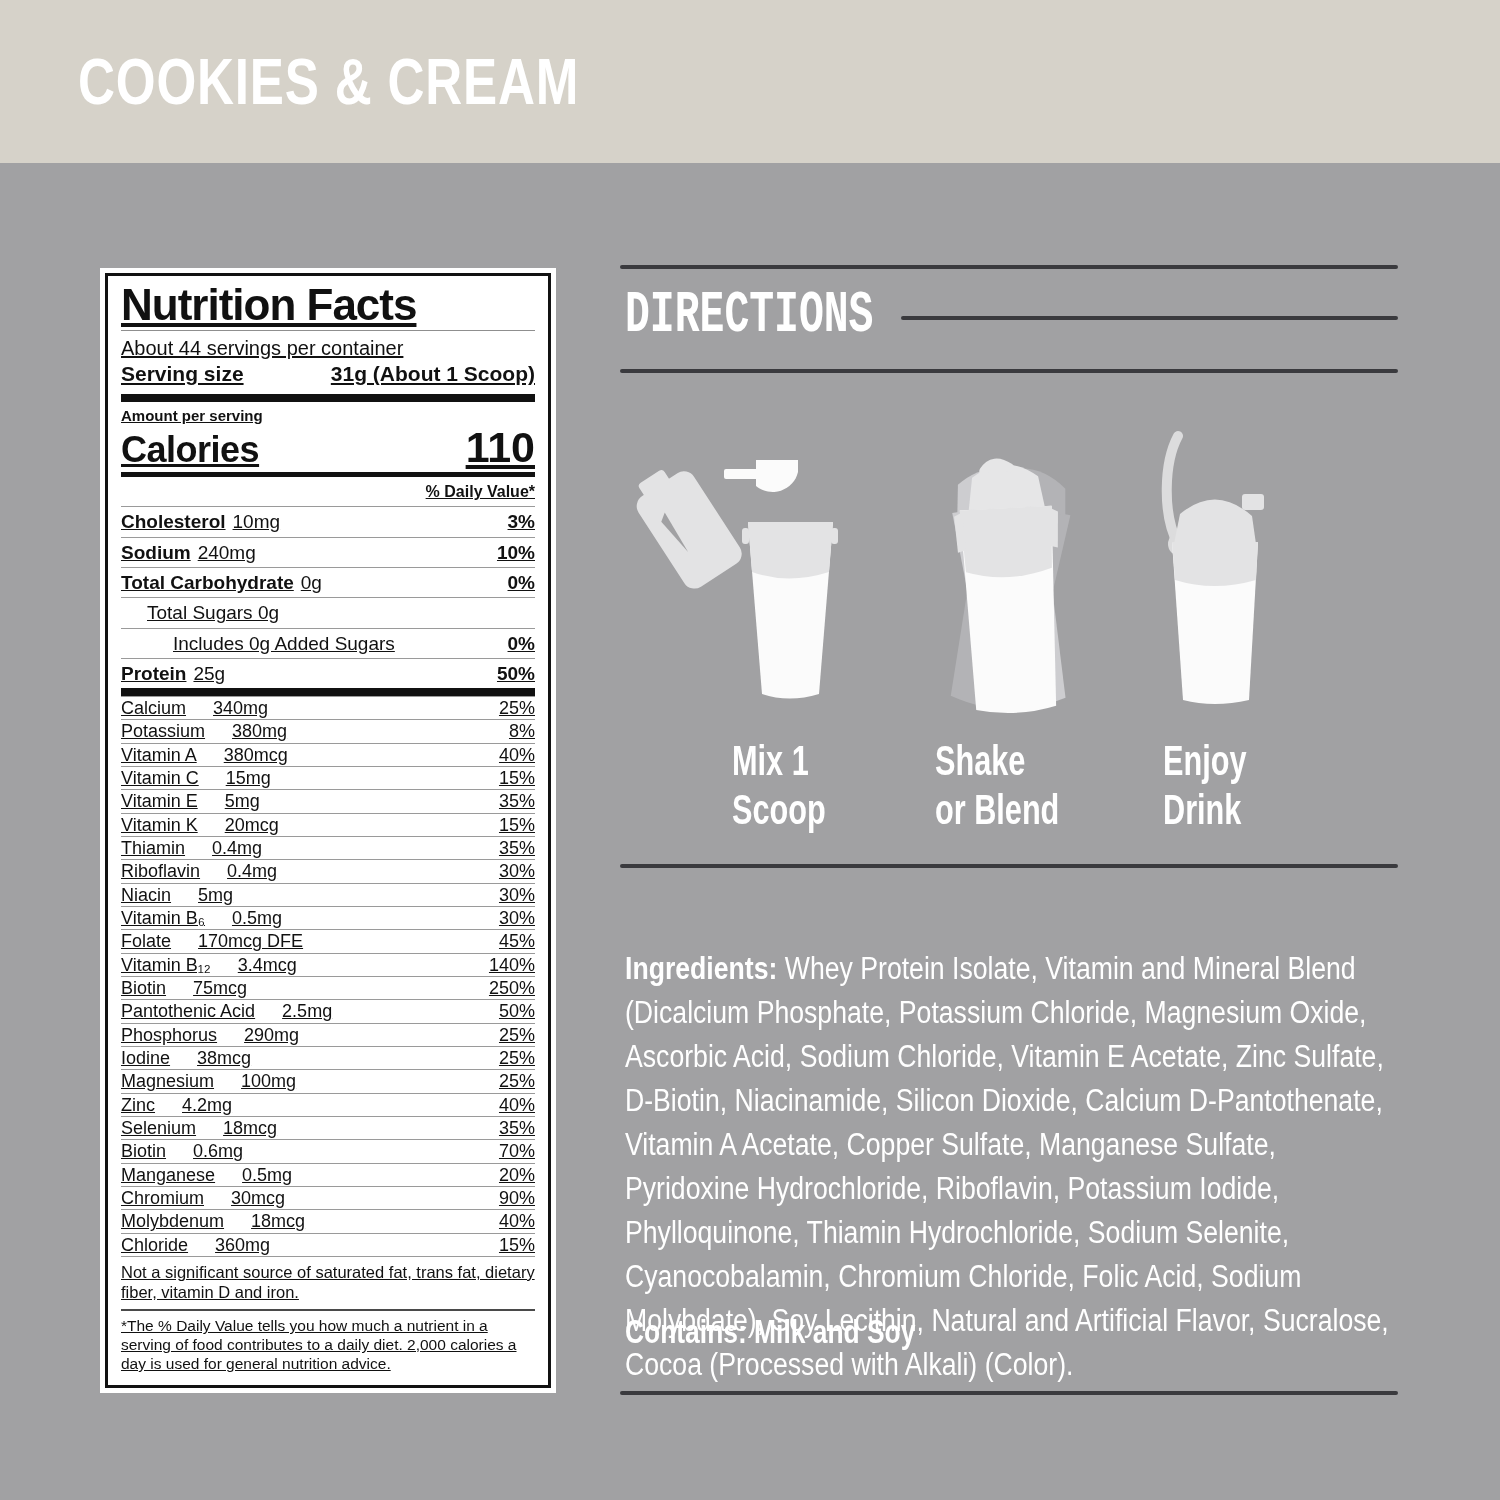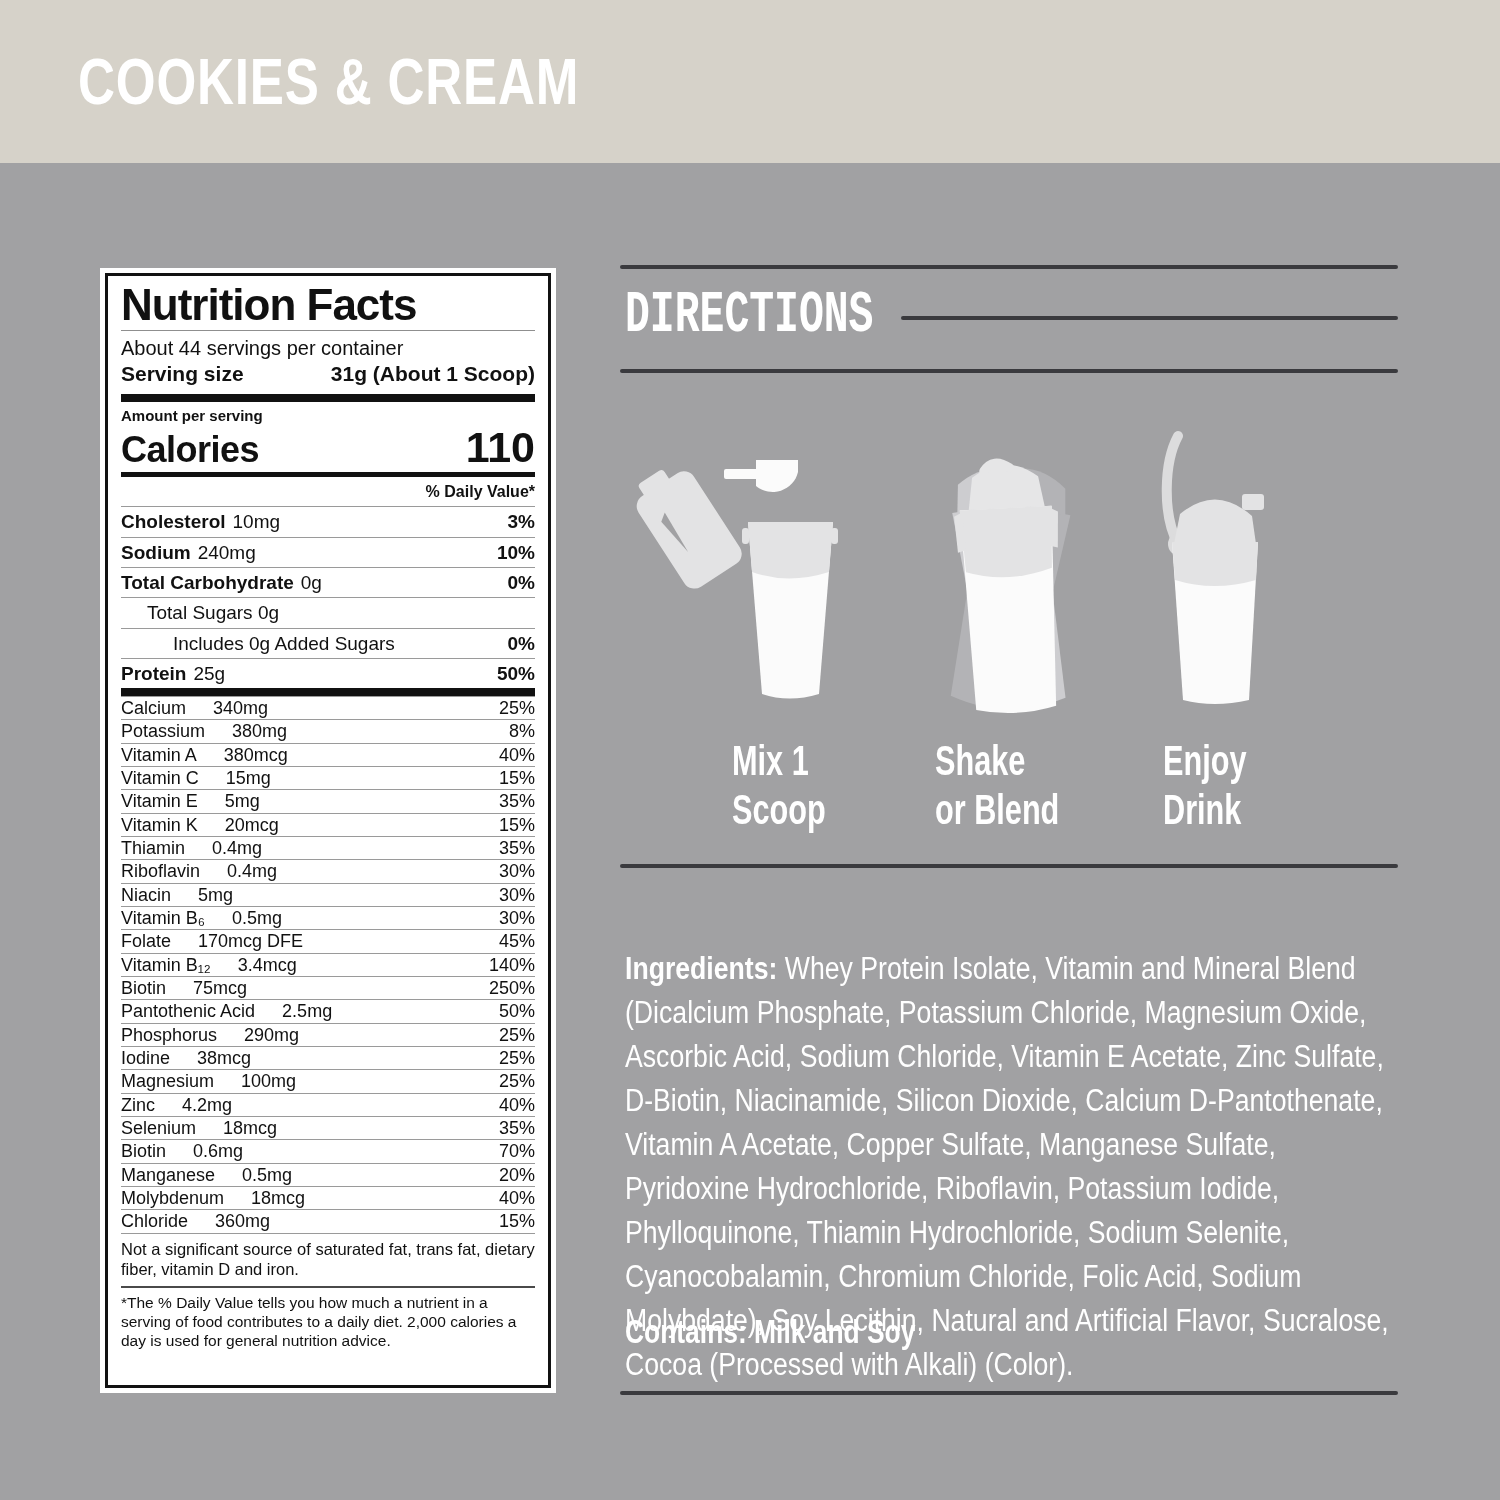--- a/index.html
+++ b/index.html
@@ -10,21 +10,21 @@
   }
   
   .band{position:absolute;left:0;top:0;width:1500px;height:163px;background:#d6d2c9;}
   .flavor{
     position:absolute;left:78px;top:50px;
     font-size:64px;font-weight:bold;color:#ffffff;line-height:1;
     letter-spacing:1px;transform:scaleX(0.80);transform-origin:left top;white-space:nowrap;
   }
   
   .nfp{position:absolute;left:100px;top:268px;width:456px;height:1125px;background:#ffffff;padding:5px;box-sizing:border-box;}
-  .nfp-inner{border:3px solid #111;height:100%;box-sizing:border-box;padding:7px 13px 8px;color:#111;display:flex;flex-direction:column;}
+  .nfp-inner{border:3px solid #111;height:100%;box-sizing:border-box;padding:7px 13px 8px;color:#111;display:flex;flex-direction:column;text-decoration:underline;}
   .nf-title{font-size:44px;font-weight:bold;letter-spacing:-1px;line-height:1.0;padding-bottom:3px;border-bottom:1px solid #8f8f8f;white-space:nowrap;}
   .nf-servings{font-size:20px;padding-top:6px;line-height:1.15;}
   .nf-ssrow{display:flex;justify-content:space-between;font-weight:bold;font-size:21px;padding:2px 0 8px;line-height:1.15;}
   .bar8{height:8px;background:#111;flex:none;}
   .bar5{height:5px;background:#111;flex:none;margin-top:5px;}
   .nf-aps{font-weight:bold;font-size:15px;margin-top:6px;line-height:1.1;}
   .nf-cal{display:flex;justify-content:space-between;align-items:flex-end;line-height:0.95;margin-top:2px;}
   .nf-cal-label{font-size:36px;font-weight:bold;letter-spacing:-0.5px;}
   .nf-cal-value{font-size:43px;font-weight:bold;}
   .nf-dvh{text-align:right;font-weight:bold;font-size:16px;padding:6px 0 5px;}
@@ -224,20 +224,25 @@
           <span class="nf-name">Biotin</span>
           <span class="nf-amount">0.6mg</span>
           <span class="nf-dv">70%</span>
         </div>
         <div class="nf-row">
           <span class="nf-name">Manganese</span>
           <span class="nf-amount">0.5mg</span>
           <span class="nf-dv">20%</span>
         </div>
         <div class="nf-row">
+          <span class="nf-name">Chromium</span>
+          <span class="nf-amount">30mcg</span>
+          <span class="nf-dv">90%</span>
+        </div>
+        <div class="nf-row">
           <span class="nf-name">Molybdenum</span>
           <span class="nf-amount">18mcg</span>
           <span class="nf-dv">40%</span>
         </div>
         <div class="nf-row">
           <span class="nf-name">Chloride</span>
           <span class="nf-amount">360mg</span>
           <span class="nf-dv">15%</span>
         </div>
       </div>

